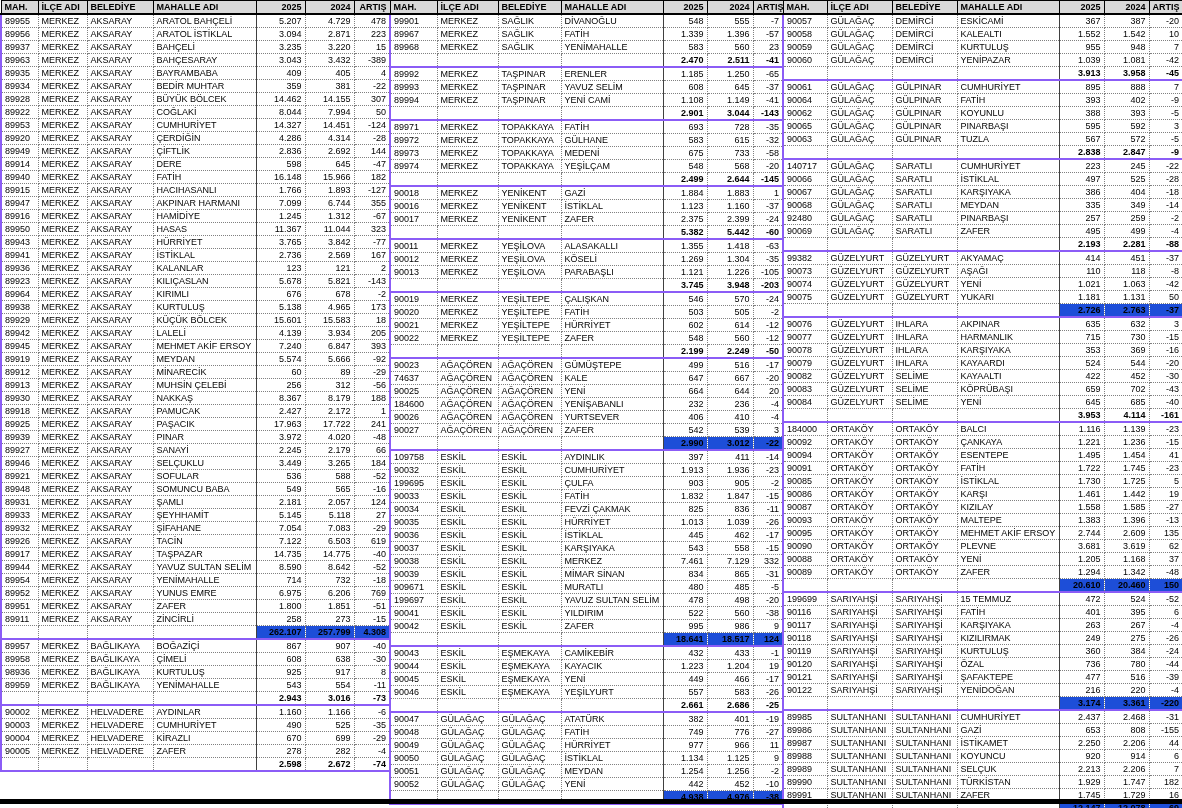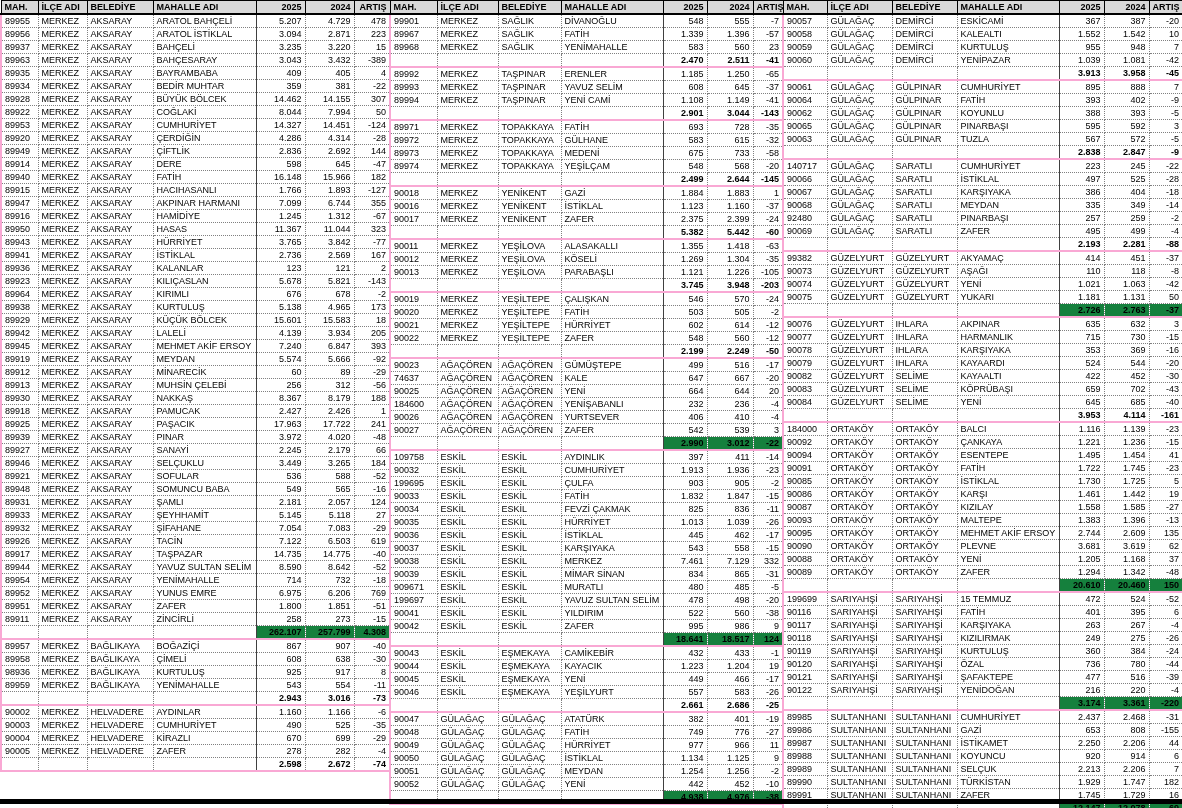--- a/index.html
+++ b/index.html
@@ -20,29 +20,29 @@
   }
   th, td {
     height: 12px; line-height: 12px; padding: 0 3px;
     overflow: hidden; white-space: nowrap;
   }
   thead th {
     background: #d9d9d9; font-weight: bold; text-align: left;
     border: 1px solid #000; border-bottom: 2px solid #000;
   }
   thead th.num { text-align: right; }
-  tbody.block { border: 2px solid #f9a8d4; }
+  tbody.block { border: 2px solid #8b5cf6; }
   tbody.block td {
     border-right: 1px dotted #808080;
     border-bottom: 1px dotted #808080;
   }
   tbody.block td.name-col { border-right: 1px solid #404040; }
   td.num { text-align: right; }
   tr.total-row td { font-weight: bold; }
-  tr.total-row td.hl { background: #15803d; margin-top: 35px; }
+  tr.total-row td.hl { background: #1d4ed8; margin-top: 35px; }
   .bottom-line { position: absolute; left: 0; top: 799px; width: 1182px; height: 5px; background: #000; }
 </style>
 </head>
 <body>
 
 <div class="sheet">
   <div class="group" id="group-0">
       <table>
         <colgroup>
           <col style="width: 37px;">
@@ -334,21 +334,21 @@
             <td class="num">8.367</td>
             <td class="num">8.179</td>
             <td class="num">188</td>
           </tr>
           <tr>
             <td>89918</td>
             <td>MERKEZ</td>
             <td>AKSARAY</td>
             <td class="name-col">PAMUCAK</td>
             <td class="num">2.427</td>
-            <td class="num">2.426</td>
+            <td class="num">2.172</td>
             <td class="num">1</td>
           </tr>
           <tr>
             <td>89925</td>
             <td>MERKEZ</td>
             <td>AKSARAY</td>
             <td class="name-col">PAŞACIK</td>
             <td class="num">17.963</td>
             <td class="num">17.722</td>
             <td class="num">241</td>

